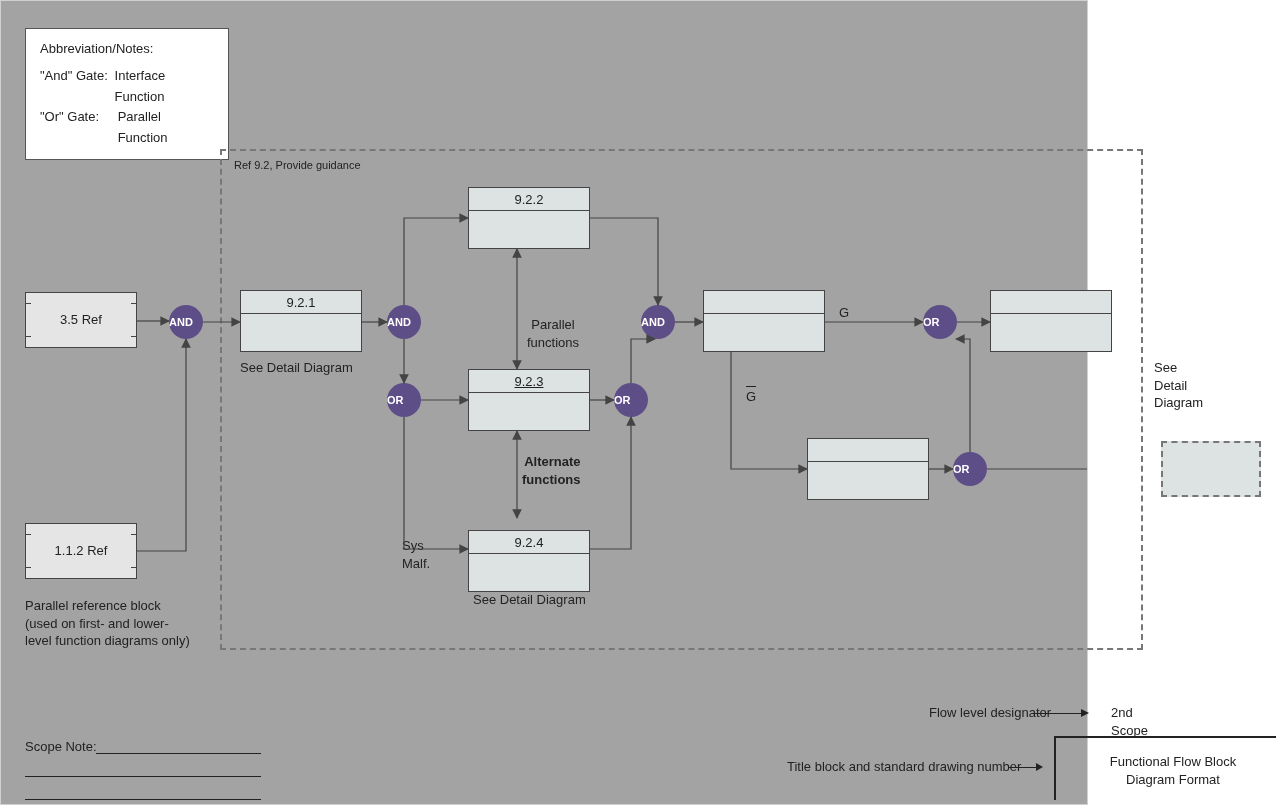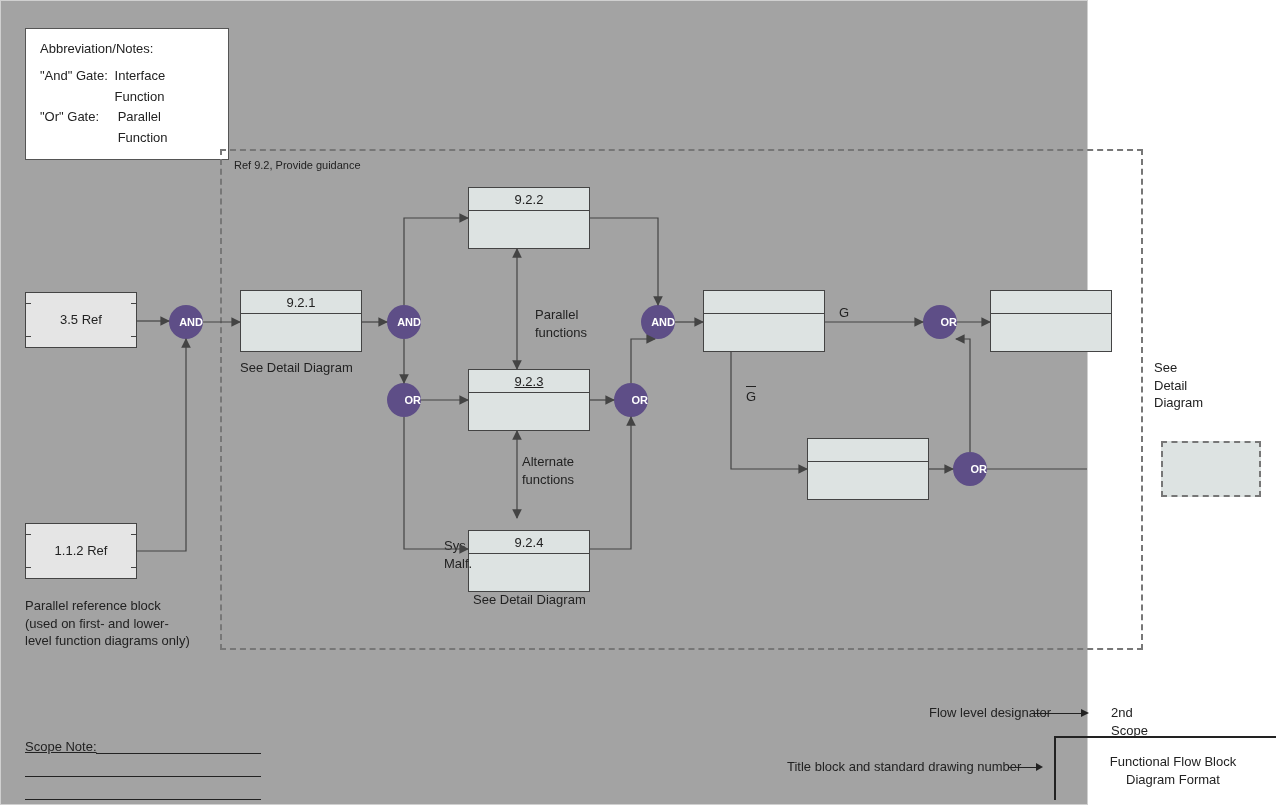--- a/index.html
+++ b/index.html
@@ -77,21 +77,21 @@
     position: absolute;
     width: 34px;
     height: 34px;
     border-radius: 50%;
     background: #5e4e87;
     color: #fff;
     font-size: 11px;
     font-weight: 600;
     display: flex;
     align-items: center;
-    justify-content: flex-end;
+    justify-content: flex-start;
     box-sizing: border-box;
   }
   svg.connectors {
     position: absolute;
     left: 0; top: 0;
     width: 100%; height: 100%;
     pointer-events: none;
   }
   .label-free {
     position: absolute;
@@ -219,45 +219,45 @@
       </div>
   </div>
 
   <div class="func-block" style="left:467px; top:529px; width:122px; height:62px;">
     <div class="hdr">
         <span>9.2.4</span>
       </div>
   </div>
   <div class="label-free" style="left:472px; top:590px;">See Detail Diagram</div>
 
-  <div class="label-free" style="left:526px; top:305px; white-space:pre-line; margin-left:8px;">Parallel
+  <div class="label-free" style="left:526px; top:315px; white-space:pre-line; text-align:center;">Parallel
 functions</div>
-  <div class="label-free" style="left:521px; top:452px; white-space:pre-line; text-align:left;">Alternate
+  <div class="label-free" style="left:521px; top:452px; white-space:pre-line; text-align:right;font-weight:bold;">Alternate
 functions</div>
-  <div class="label-free" style="left:443px; top:536px; white-space:pre-line;">Sys
+  <div class="label-free" style="left:401px; top:536px; white-space:pre-line;">Sys
 Malf.</div>
 
   <div class="func-block" style="left:702px; top:289px; width:122px; height:62px;">
       <div class="hdr"></div>
     </div>
   <div class="func-block" style="left:806px; top:437px; width:122px; height:62px;">
       <div class="hdr"></div>
     </div>
   <div class="func-block" style="left:989px; top:289px; width:122px; height:62px;">
       <div class="hdr"></div>
     </div>
 
   <div class="label-free" style="left:838px; top:303px;">G</div>
   <div class="gbar" style="left:745px; top:385px; width:10px;"></div>
   <div class="label-free" style="left:745px; top:387px;">G</div>
 
   <div class="label-free" style="left:1153px; top:358px;">See Detail Diagram</div>
   <div class="dashed-block" style="left:1160px; top:440px; width:100px; height:56px;"></div>
 
-  <div class="label-free" style="left:24px; top:737px;text-decoration:underline;">Scope Note:</div>
+  <div class="label-free" style="left:24px; top:737px;">Scope Note:</div>
   <div class="scope-line" style="left:95px; top:752px; width:165px;"></div>
   <div class="scope-line" style="left:24px; top:775px; width:236px;"></div>
   <div class="scope-line" style="left:24px; top:798px; width:236px;"></div>
 
   <div class="label-free" style="left:928px; top:703px;">Flow level designator</div>
   <div class="flow-arrow-line" style="left:1032px; top:712px;"></div>
   <div class="flow-arrow-head" style="left:1080px; top:708px;"></div>
   <div class="label-free" style="left:1110px; top:703px;">2nd Scope</div>
 
   <div class="label-free" style="left:786px; top:757px;">Title block and standard drawing number</div>

